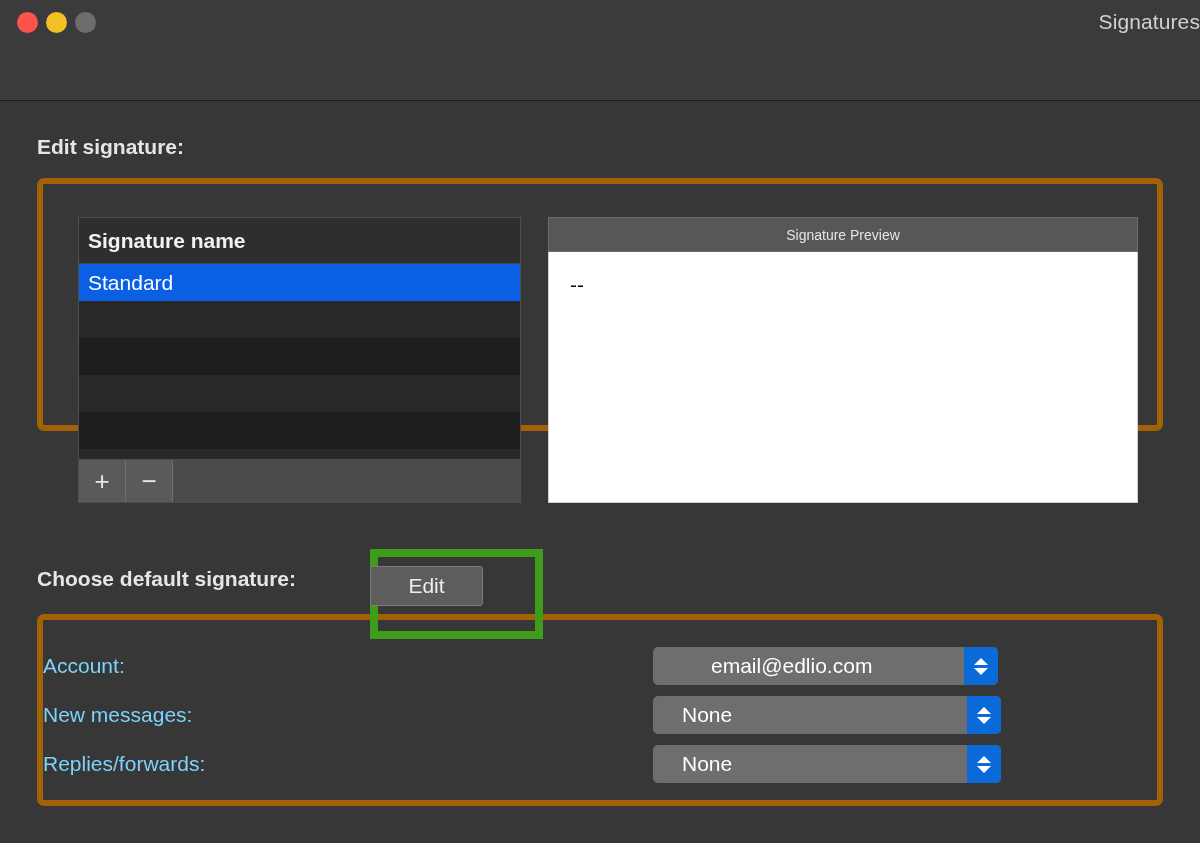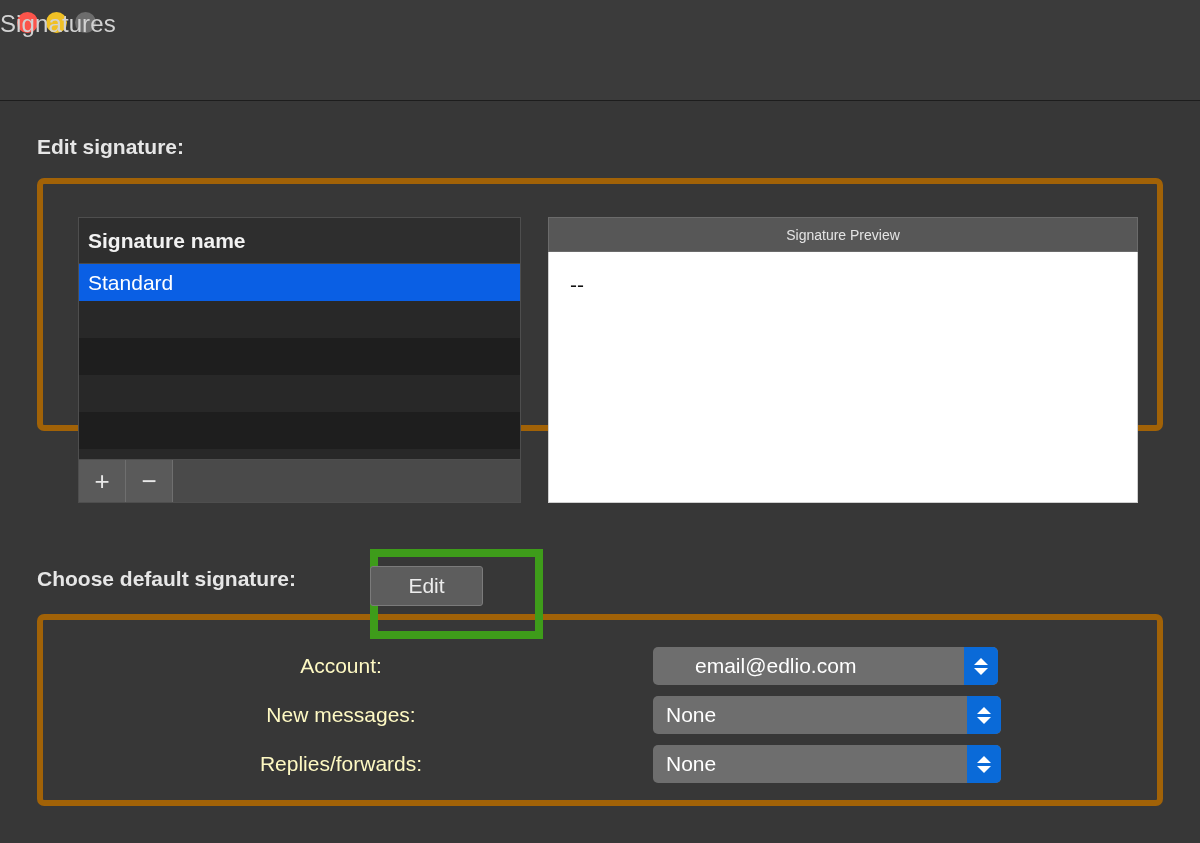--- a/index.html
+++ b/index.html
@@ -42,22 +42,22 @@
     display: block;
   }
   .light-close    { background: #fb544b; }
   .light-minimize { background: #f0c025; }
   .light-zoom     { background: #6d6d6d; }
 
   #window-title {
     position: absolute;
     left: 0; top: 10px;
     width: 1200px;
-    text-align: left;
-    font-size: 24px;
+    text-align: right;
+    font-size: 21px;
     color: #d2d2d2;
     letter-spacing: 0.1px;
   }
 
   #show-all-button {
     position: absolute;
     left: 15px; top: 50px;
     height: 42px;
     padding: 0 17px;
     display: flex;
@@ -220,44 +220,44 @@
     display: flex;
     align-items: center;
     height: 38px;
   }
   #row-account   { left: 0; top: 27px;  width: 1126px; }
   #row-new       { left: 0; top: 76px;  width: 1126px; }
   #row-replies   { left: 0; top: 125px; width: 1126px; }
 
   .form-label {
     width: 610px;
-    text-align: center;
+    text-align: left;
     padding-right: 14px;
     font-size: 21px;
-    color: #fef9c3;
+    color: #7dd3fc;
     white-space: nowrap;
   }
 
   .popup-button {
     position: relative;
     height: 38px;
     background: #6e6e6e;
     border-radius: 5px;
     display: flex;
     align-items: center;
     font-size: 21px;
     color: #ffffff;
     cursor: default;
     overflow: hidden;
   }
   #popup-account  { width: 345px; }
   #popup-new      { width: 348px; }
   #popup-replies  { width: 348px; }
 
-  .popup-value          { padding-left: 13px; white-space: nowrap; }
+  .popup-value          { padding-left: 13px; white-space: nowrap; margin-left: 16px; }
   .popup-value.indented { padding-left: 42px; }
 
   .popup-stepper {
     position: absolute;
     right: 0; top: 0;
     width: 34px; height: 38px;
     background: #0a6ad8;
     border-radius: 0 5px 5px 0;
     display: flex;
     flex-direction: column;

